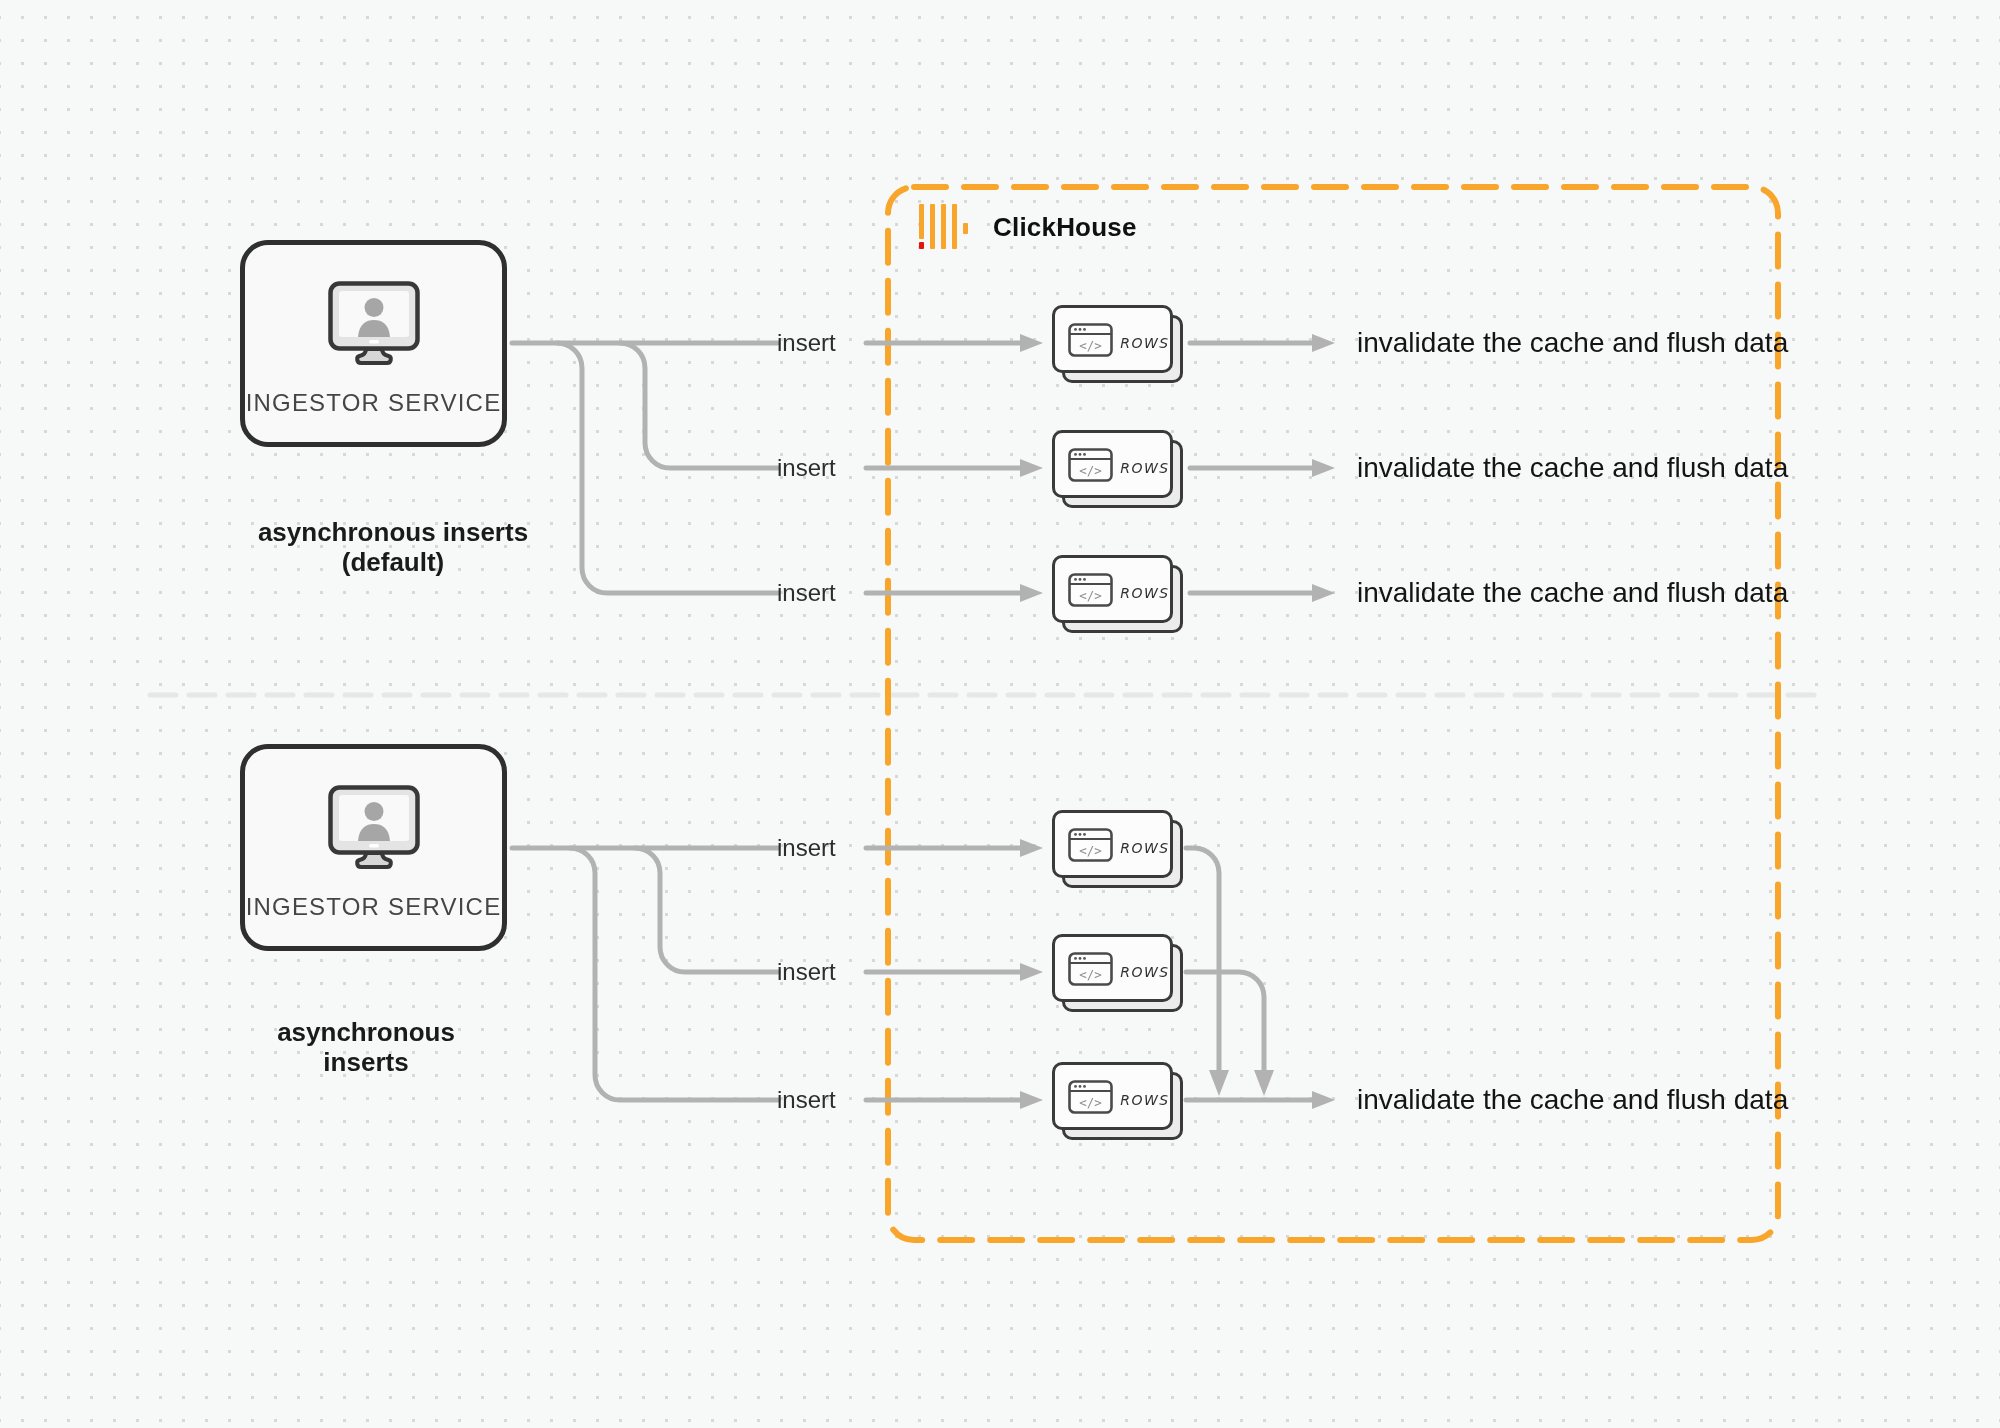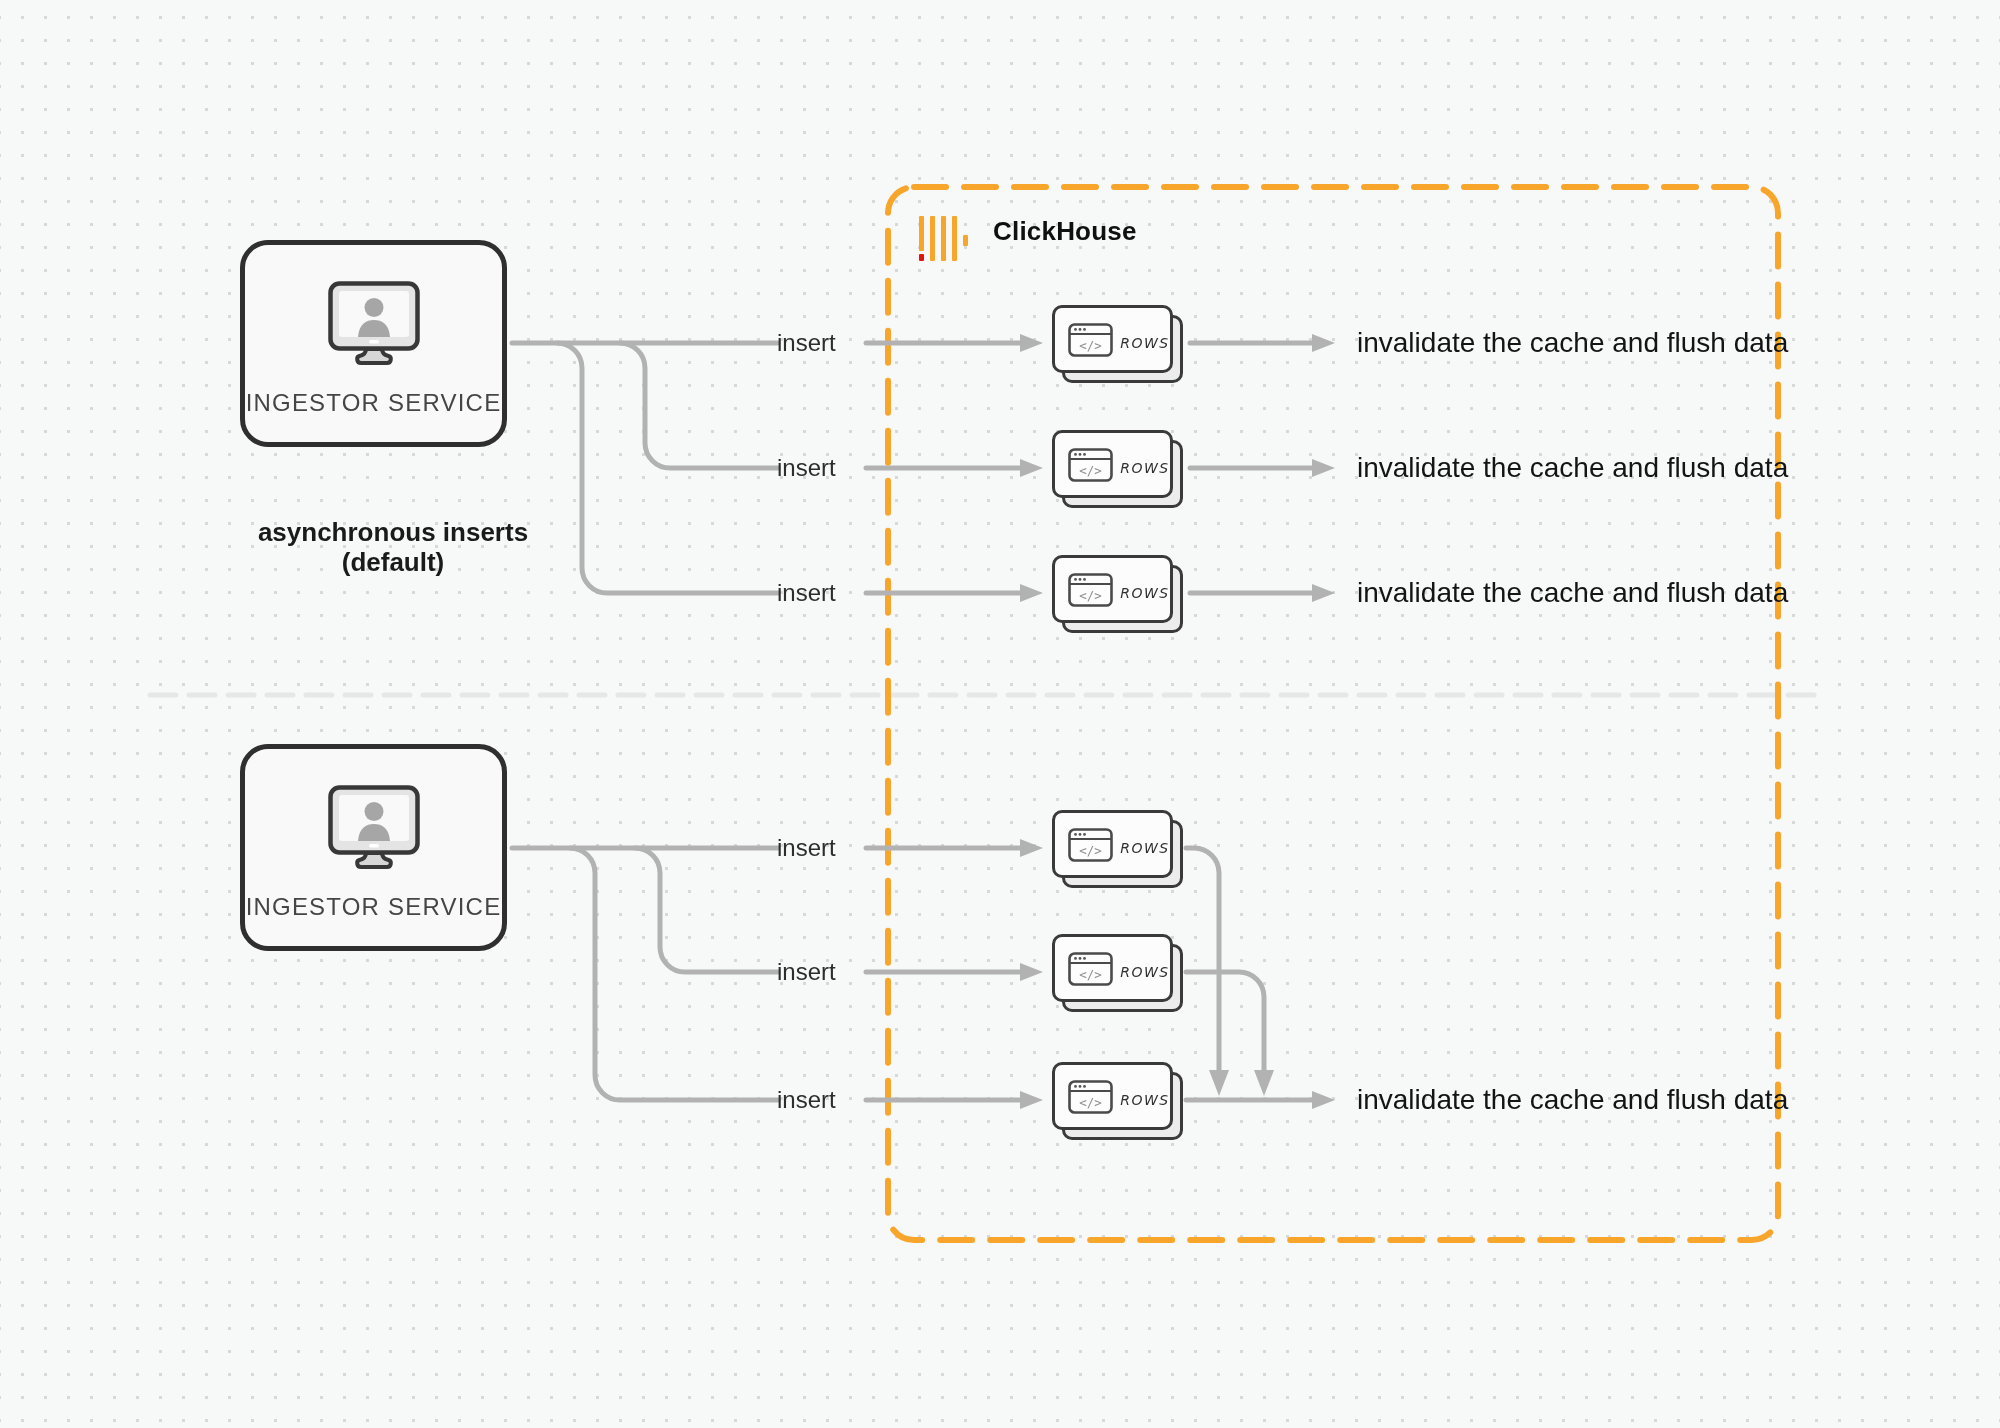--- a/index.html
+++ b/index.html
@@ -24,21 +24,21 @@
   .service-label{
     position:absolute;left:0;right:0;top:146px;text-align:center;
     font-size:24px;color:#454545;letter-spacing:1.2px;line-height:24px;
   }
   .caption{
     position:absolute;font-size:26px;font-weight:700;color:#1a1a1a;
     text-align:center;line-height:30px;z-index:2;
   }
 
   
-  .ch-logo{position:absolute;left:919px;top:216px;display:flex;align-items:flex-start;z-index:2;}
+  .ch-logo{position:absolute;left:919px;top:204px;display:flex;align-items:center;z-index:2;}
   .ch-logo .ch-text{margin-left:24px;font-size:26px;font-weight:600;color:#101010;letter-spacing:0.2px;}
 
   
   .rows-card{position:absolute;width:131px;height:78px;z-index:2;}
   .rows-card .card-back{
     position:absolute;left:10px;top:10px;width:121px;height:68px;box-sizing:border-box;
     background:#ececec;border:3px solid #3a3a3a;border-radius:10px;
   }
   .rows-card .card-front{
     position:absolute;left:0;top:0;width:121px;height:68px;box-sizing:border-box;
@@ -195,20 +195,21 @@
       <rect x="2.5" y="2.5" width="87" height="65" rx="9" fill="#e4e4e4" stroke="#383838" stroke-width="4.5"></rect>
       <rect x="11" y="10" width="70" height="46" rx="3" fill="#f9f9f9"></rect>
       <circle cx="46" cy="26.5" r="9.5" fill="#a6a6a6"></circle>
       <path d="M30,56 c1,-13 8,-17 16,-17 c8,0 15,4 16,17 z" fill="#a6a6a6"></path>
       <rect x="41" y="59" width="10" height="3.5" rx="1.7" fill="#ffffff"></rect>
       <path d="M38,68 h16 c0,3.5 2.5,6 6.5,7 c3.5,0.9 3,7 -1.5,7 h-26 c-4.5,0 -5,-6.1 -1.5,-7 c4,-1 6.5,-3.5 6.5,-7 z" fill="#d6d6d6" stroke="#383838" stroke-width="4" stroke-linejoin="round"></path>
     </svg>
     <div class="service-label">INGESTOR SERVICE</div>
   </div>
 
+  <div class="caption" style="left:241px;top:1017px;width:250px;">asynchronous inserts</div>
 
   <div class="label-insert" style="left:777px;top:832px;">insert</div>
   <div class="label-insert" style="left:777px;top:956px;">insert</div>
   <div class="label-insert" style="left:777px;top:1084px;">insert</div>
 
   <div class="rows-card" style="left:1052px;top:810px;">
     <div class="card-back"></div>
     <div class="card-front">
       <svg class="code-win" width="45" height="34" viewBox="0 0 45 34">
         <rect x="1.5" y="1.5" width="42" height="31" rx="5" fill="#fdfdfd" stroke="#4a4a4a" stroke-width="2.6"></rect>

